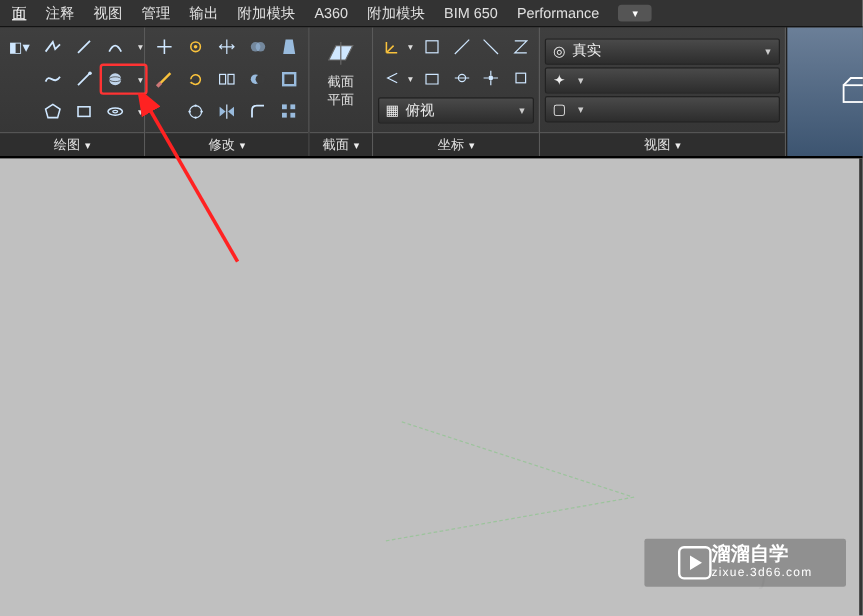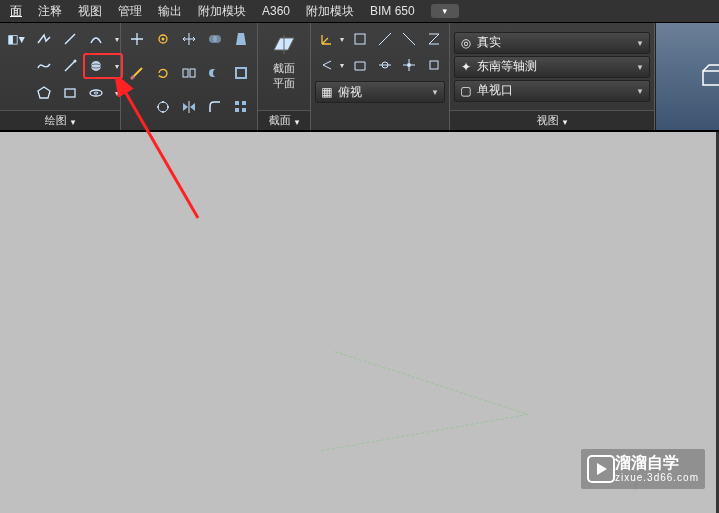--- a/index.html
+++ b/index.html
@@ -200,21 +200,21 @@
 
   
   .watermark{
     position:absolute;
     right:14px;
     bottom:24px;
     display:flex;
     align-items:center;
     gap:0;
     background:rgba(0,0,0,0.25);
-    padding:6px 6px;
+    padding:6px 28px;
     border-radius:2px;
   }
   .watermark .play{
     width:24px;height:24px;
     border:2px solid #fff;
     border-radius:5px;
     display:flex;align-items:center;justify-content:center;
   }
   .watermark .play::before{
     content:"";
@@ -249,20 +249,21 @@
 <div class="menubar">
   <span class="item surf"><u>面</u></span>
   <span class="item">注释</span>
   <span class="item">视图</span>
   <span class="item">管理</span>
   <span class="item">输出</span>
   <span class="item">附加模块</span>
   <span class="item">A360</span>
   <span class="item">附加模块</span>
   <span class="item">BIM 650</span>
+  <span class="item">Performance</span>
   <span class="scroll-icon">▾</span>
 </div>
 
 <div class="ribbon">
 
   <div class="panel" style="width:120px">
     <div class="panel-body" style="flex:1">
       <div class="icon-grid" style="grid-template-columns:repeat(1,24px)">
         <span class="btn">◧▾</span>
       </div>
@@ -410,20 +411,24 @@
           </span>
         <span class="btn split">
             <svg width="16" height="16">
               <rect x="2" y="2" width="4" height="4" fill="#9bd"></rect>
               <rect x="9" y="2" width="4" height="4" fill="#9bd"></rect>
               <rect x="2" y="9" width="4" height="4" fill="#9bd"></rect>
               <rect x="9" y="9" width="4" height="4" fill="#9bd"></rect>
             </svg>
           </span>
       </div>
+    </div>
+    <div class="panel-label">
+      <span>修改</span>
+        <span class="arrow"></span>
     </div>
   </div>
 
   <div class="panel" style="width:60px">
     <div class="panel-body" style="flex:1;flex-direction:column;align-items:center">
       <div class="big-btn">
         <span class="ic">
           <svg width="28" height="24">
               <polygon points="4,18 18,18 24,6 10,6" fill="#cfe7ff" stroke="#666"></polygon>
               <line x1="14" y1="3" x2="14" y2="22" stroke="#666"></line>
@@ -496,37 +501,39 @@
               <rect x="4" y="4" width="8" height="8" fill="none" stroke="#cfe7ff"></rect>
             </svg>
           </span>
       </div>
       <div class="combo" style="min-width:120px;margin-top:2px">
         <span class="ci">▦</span>
         <span class="cv">俯视</span>
         <span class="cd caret-right">▾</span>
       </div>
     </div>
+    <div class="panel-label">
+      <span>坐标</span>
+        <span class="arrow"></span>
+    </div>
   </div>
 
   <div class="panel" style="flex:1">
     <div class="combo-stack" style="flex:1">
       <div class="combo">
         <span class="ci">◎</span>
         <span class="cv">真实</span>
         <span class="cd">▾</span>
       </div>
       <div class="combo">
         <span class="ci">✦</span>
-        <span class="cv">东南等轴测</span>
         <span class="cd">▾</span>
       </div>
       <div class="combo">
         <span class="ci">▢</span>
-        <span class="cv">单视口</span>
         <span class="cd">▾</span>
       </div>
     </div>
     <div class="panel-label">
       <span>视图</span>
         <span class="arrow"></span>
     </div>
   </div>
 
   <div class="clear-panel">

